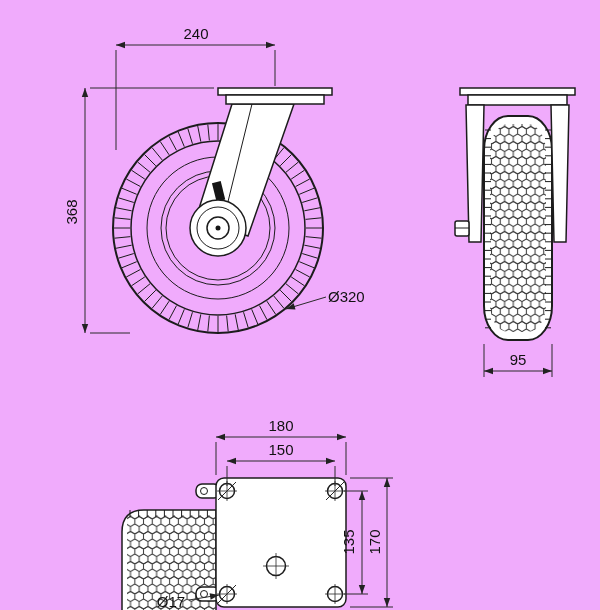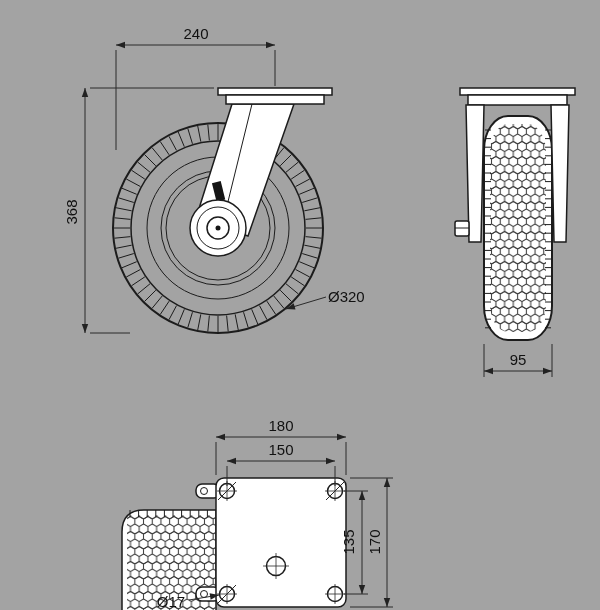--- a/index.html
+++ b/index.html
@@ -1,16 +1,16 @@
 <!DOCTYPE html>
 <html><head>
 <meta charset="utf-8">
 <style>
   html,body{margin:0;padding:0;background:#fff;}
-  .page{width:600px;height:610px;position:relative;overflow:hidden;background:#a3a3a3;text-align:center;}
+  .page{width:600px;height:610px;position:relative;overflow:hidden;background:#f0abfc;text-align:center;}
   svg{display:block;}
   .o1{stroke:#1c1c1c;stroke-width:1;fill:none;}
   .o15{stroke:#1c1c1c;stroke-width:1.5;fill:none;}
   .o2{stroke:#1c1c1c;stroke-width:2;fill:none;}
   .wf{fill:#ffffff;}
   .dim{stroke:#2a2a2a;stroke-width:1;fill:none;}
   .thincross{stroke:#2a2a2a;stroke-width:0.8;fill:none;}
   .dimtxt{font:15px "Liberation Sans","DejaVu Sans",sans-serif;fill:#111;}
   .hexline{stroke:#3a3a3a;stroke-width:1;fill:none;}
 </style>

